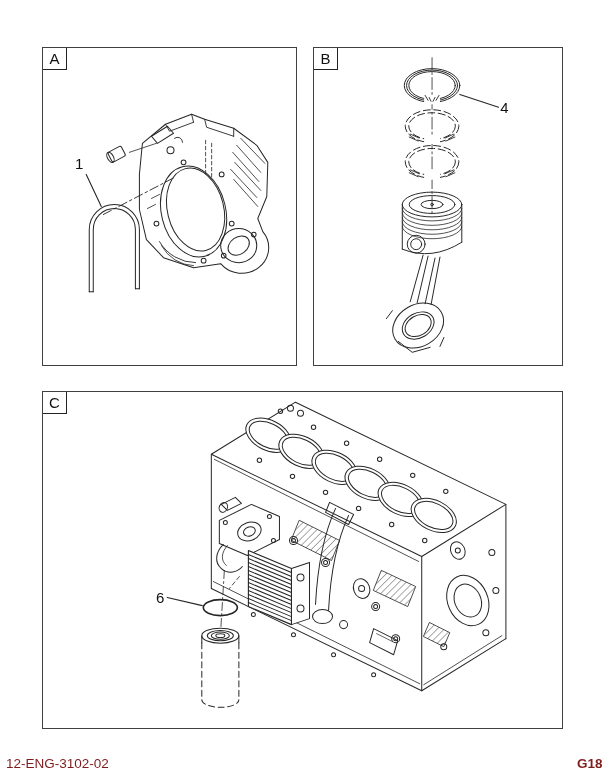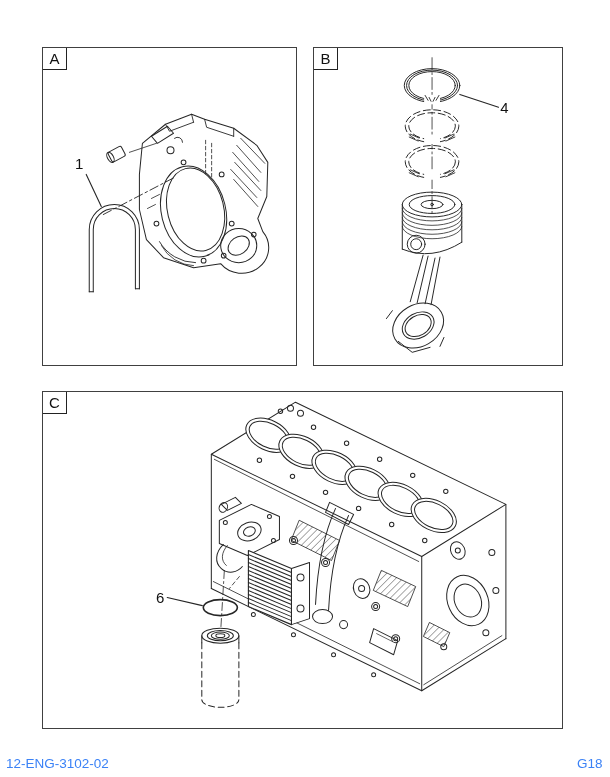--- a/index.html
+++ b/index.html
@@ -23,23 +23,23 @@
     position:absolute; left:0; top:0;
     width:23px; height:21px;
     border-right:1.3px solid #222222;
     border-bottom:1.3px solid #222222;
     background:#ffffff;
     display:flex; align-items:center; justify-content:center;
     font-size:15px; line-height:1; color:#111;
     z-index:2;
   }
   .figure-svg { position:absolute; left:0; top:0; width:100%; height:100%; }
-  .footer-text { position:absolute; font-size:13.5px; color:#3b82f6; white-space:nowrap; }
+  .footer-text { position:absolute; font-size:13.5px; color:#7f1d1d; white-space:nowrap; }
   #footer-doc { left:6px; top:756px; }
-  #footer-page { left:577px; top:756px; }
+  #footer-page { left:577px; top:756px;font-weight:bold; }
   svg text { font-family:"Liberation Sans", sans-serif; }
 </style>
 </head>
 <body>
 
 <section class="panel" id="panel-a">
   <div class="panel-label-box">
     <span>A</span>
   </div>
   <svg class="figure-svg" viewBox="0 0 252 316">

